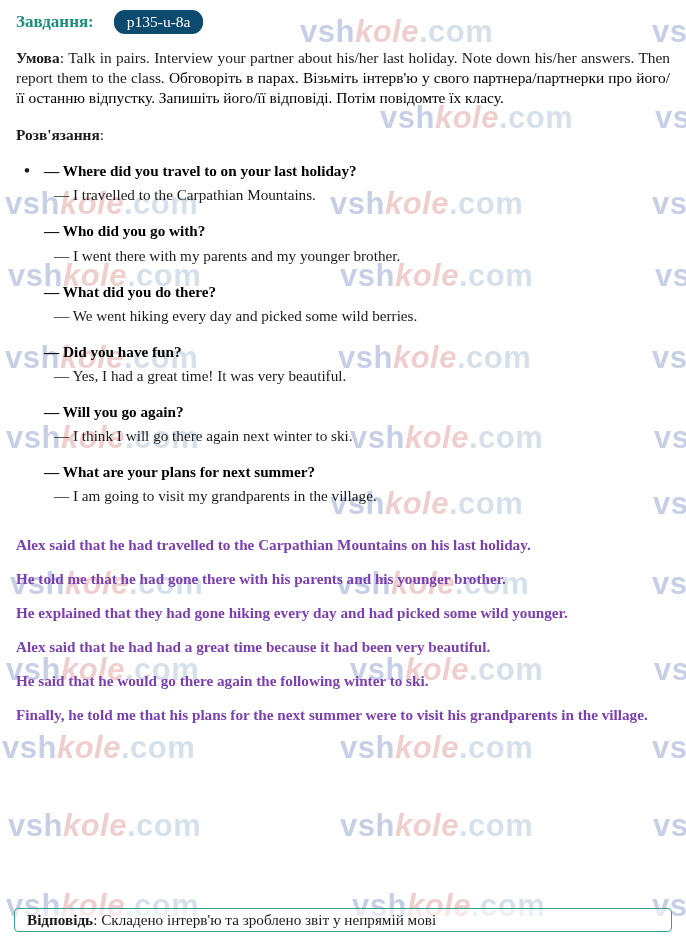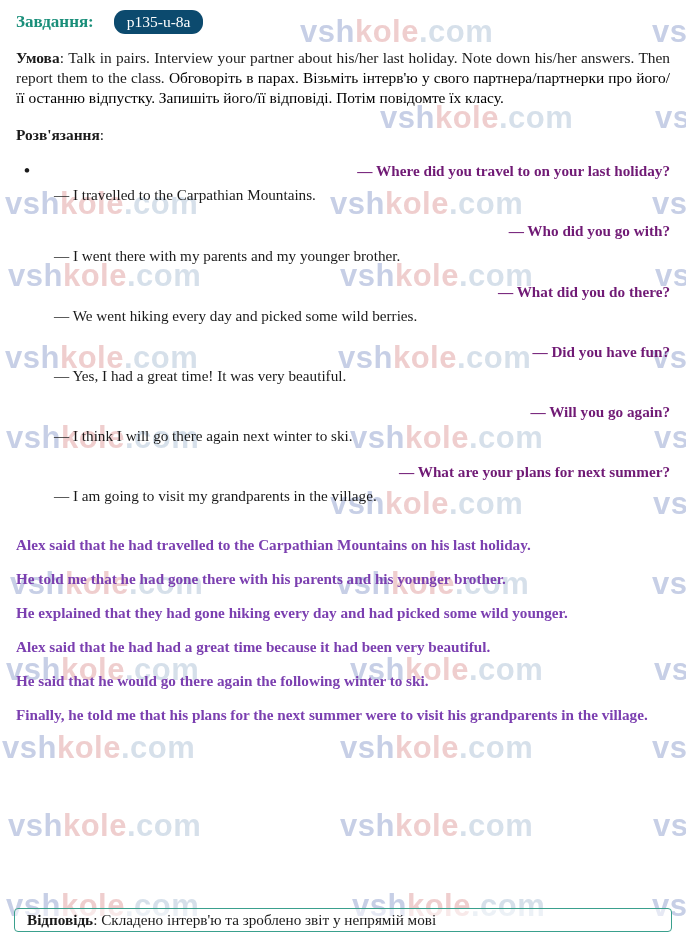--- a/index.html
+++ b/index.html
@@ -26,21 +26,21 @@
   }
   .wm {
     position: absolute;
     font-family: "Liberation Sans", sans-serif;
     font-size: 31px;
     font-weight: 700;
     letter-spacing: 0.5px;
     white-space: nowrap;
   }
   .wm .a { color: #7b8fc4; opacity: .42; }
-  .wm .b { color: #e2a3a3; opacity: .52; }
+  .wm .b { color: #e2a3a3; opacity: .52; font-style: italic; }
   .wm .c { color: #9fb6cf; opacity: .42; }
 
   
   #page {
     position: relative;
     z-index: 10;
     padding: 10px 16px 0 16px;
     box-sizing: border-box;
     height: 100%;
   }
@@ -97,27 +97,26 @@
   }
   .bullet-row::before {
     content: "•";
     position: absolute;
     left: 8px;
     top: -1px;
     font-size: 17px;
     color: #1a1a1a;
   }
   .q {
-    color: #701a75;
+    color: #000000;
     font-weight: 700;
     font-size: 15.2px;
     line-height: 1.45;
     margin: 0 0 2px 0;
     padding-left: 28px;
-    text-align: right;
   }
   .bullet-row.q { padding-left: 28px; }
   .a-line {
     font-size: 15.2px;
     line-height: 1.45;
     margin: 0 0 14px 0;
     padding-left: 38px;
   }
 
   .report {

